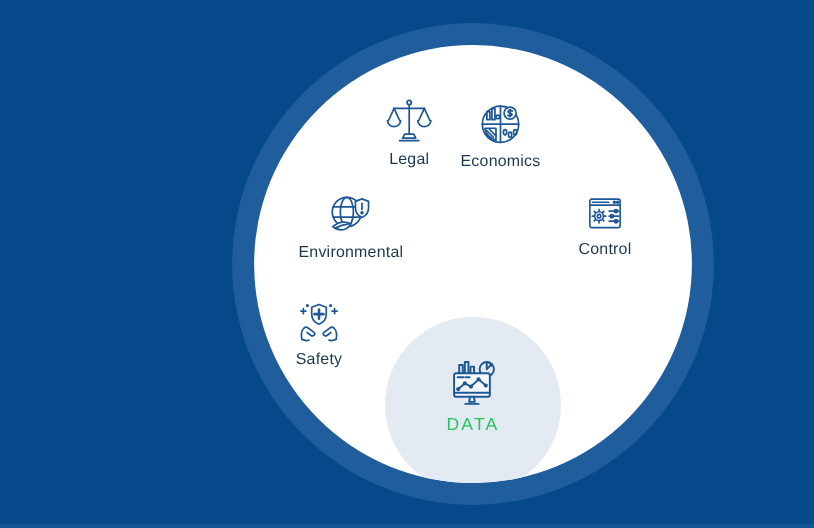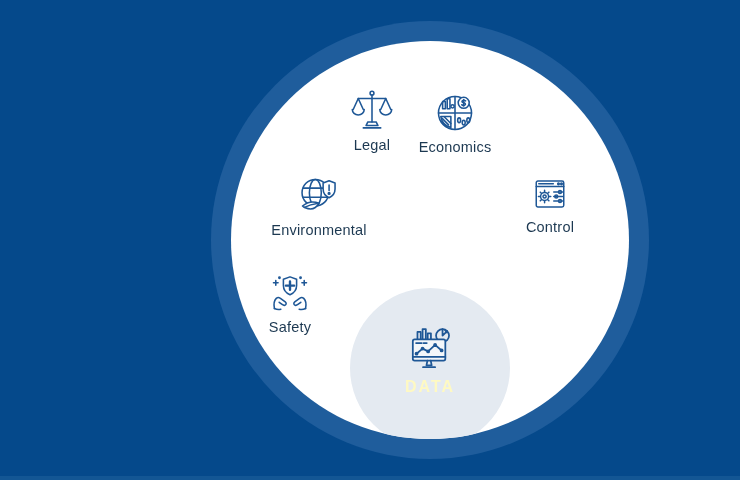--- a/index.html
+++ b/index.html
@@ -37,23 +37,23 @@
   .label{
     margin-top:5px;
     font-size:14.5px;
     color:#1C3851;
     letter-spacing:0.2px;
     white-space:nowrap;
   }
   .label-center{
     margin-top:2px;
     font-size:16px;
-    font-weight:bold;
+    font-weight:normal;
     letter-spacing:2px;
-    color:#fef9c3;
+    color:#22c55e;
     white-space:nowrap;
   }
   
   .pos-legal{left:372px;top:88px;}
   .pos-economics{left:455px;top:90px;}
   .pos-environmental{left:319px;top:173px;}
   .pos-control{left:550px;top:174px;}
   .pos-safety{left:290px;top:270px;}
   .pos-throughput{left:560px;top:273px;}
   .pos-data{left:430px;top:324px;}

